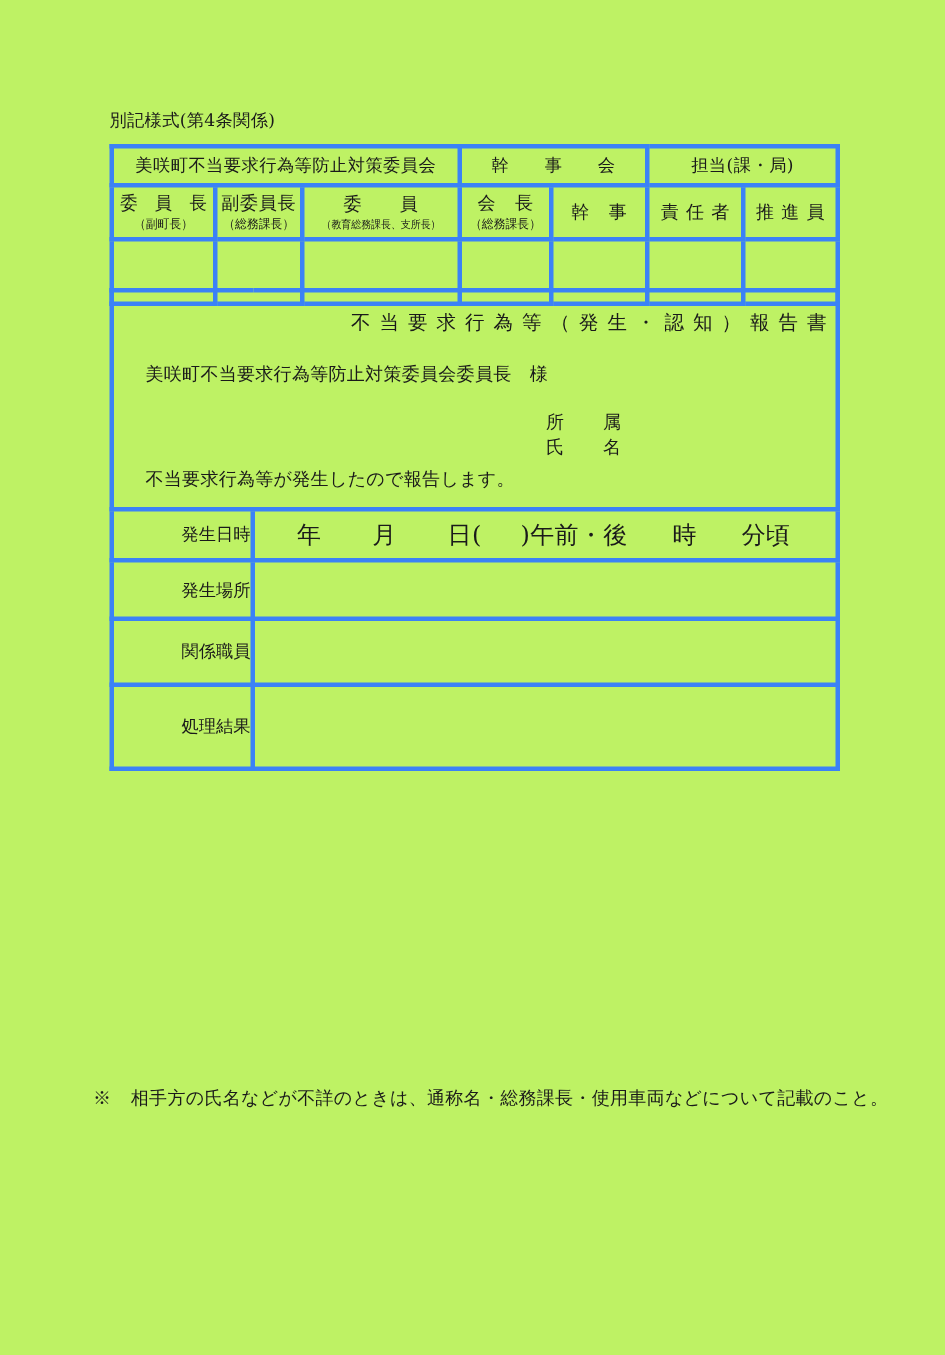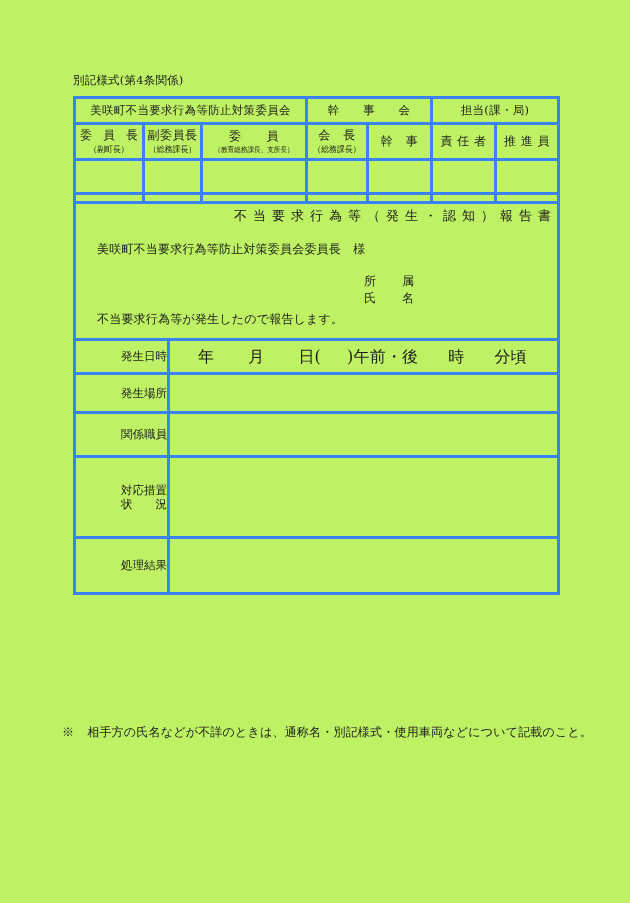--- a/index.html
+++ b/index.html
@@ -279,34 +279,27 @@
 
       <tr>
         <td class="row-label h-41">
           <span class="ln">関係職員</span>
         </td>
         <td class="row-value h-41"></td>
       </tr>
 
 
 
-      <tr>
-        <td class="row-label h-78">
-          <span class="ln">対応措置</span>
-          <span class="ln">状　　況</span>
-        </td>
-        <td class="row-value h-78"></td>
-      </tr>
 
       <tr>
         <td class="row-label h-53">
           <span class="ln">処理結果</span>
         </td>
         <td class="row-value h-53"></td>
       </tr>
     </tbody>
   </table>
 
   <div class="footnote">
-    <span class="mark">※</span><span>相手方の氏名などが不詳のときは、通称名・別記様式・使用車両などについて記載のこと。</span>
+    <span class="mark">※</span><span>相手方の氏名などが不詳のときは、通称名・総務課長・使用車両などについて記載のこと。</span>
   </div>
 
 </div>
 
 </body></html>

